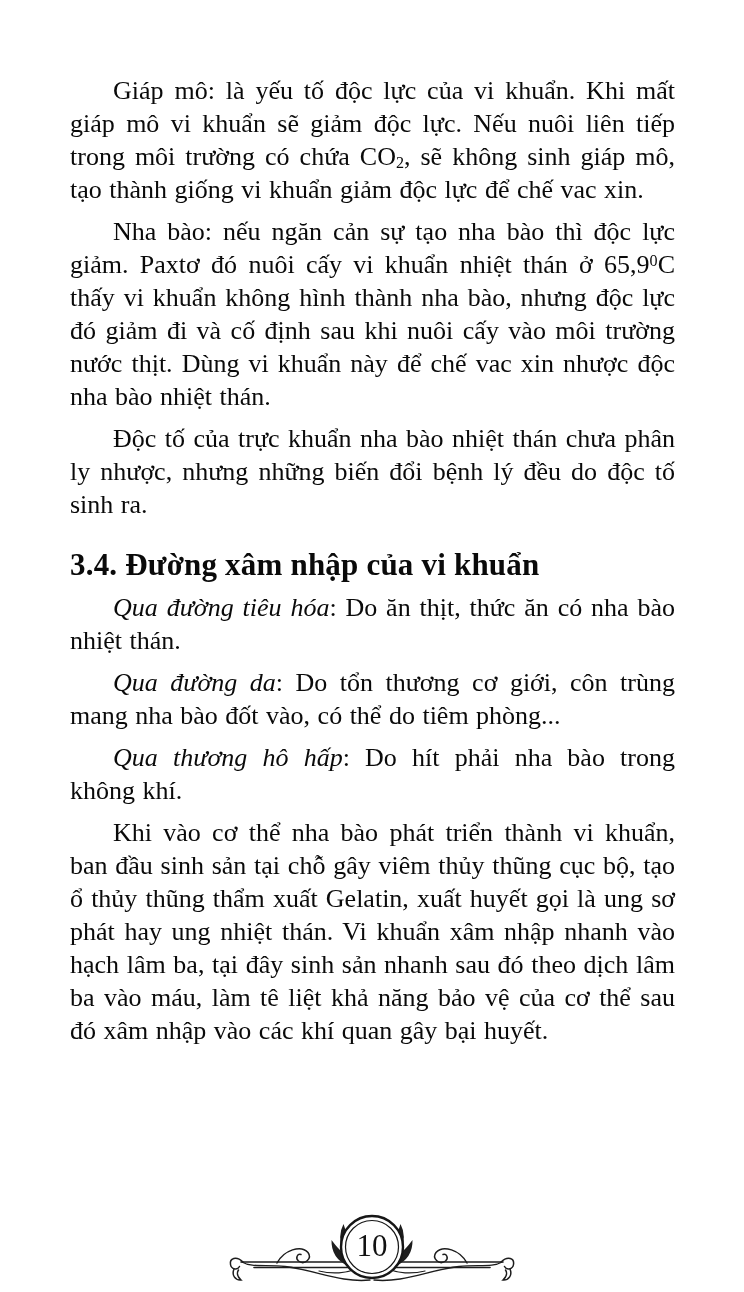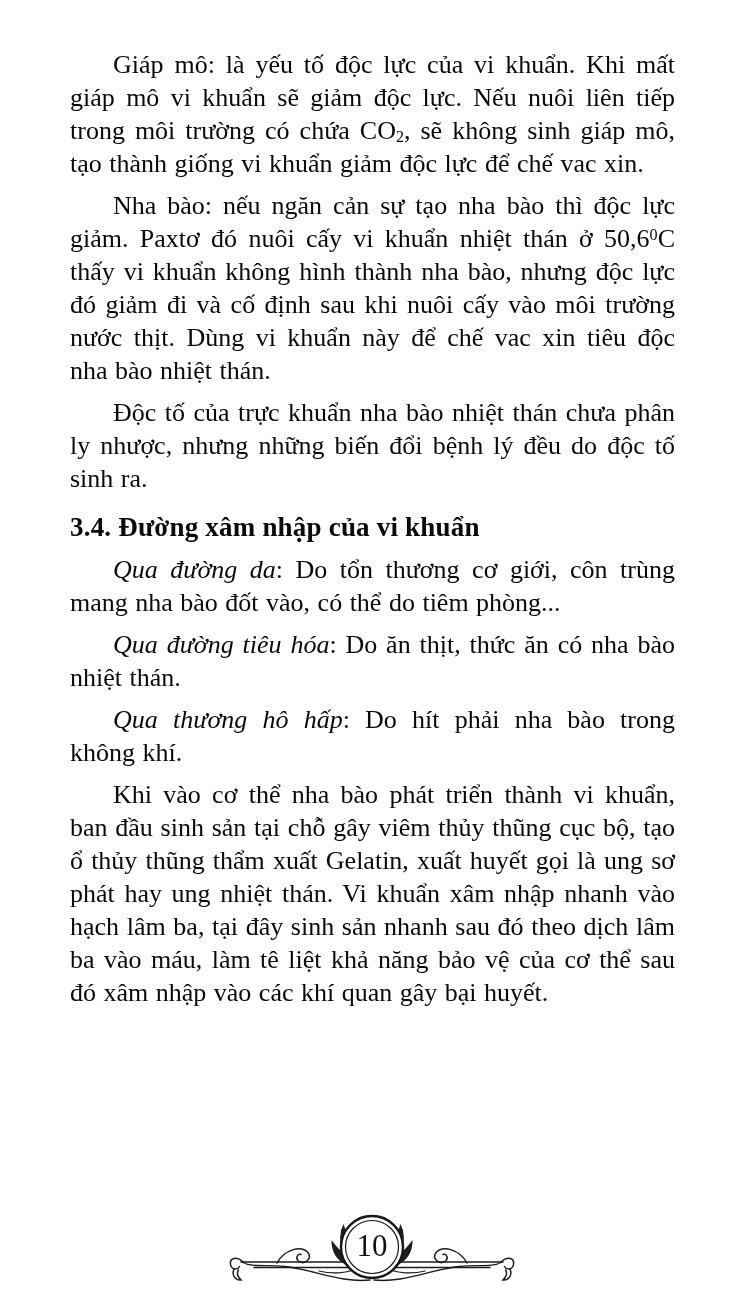--- a/index.html
+++ b/index.html
@@ -10,33 +10,33 @@
     color: #0a0a0a;
     position: relative;
     overflow: hidden;
   }
   .page {
     position: relative;
     width: 744px; height: 1292px;
     background: #ffffff;
   }
   .content {
-    padding: 48px 69px 0 70px;
+    padding: 74px 69px 0 70px;
   }
   .content p.paragraph {
     margin: 0 0 9px 0;
     font-size: 26px;
     line-height: 33px;
     text-align: justify;
     text-indent: 43px;
     word-spacing: 1px;
   }
   .content h2.heading {
-    margin: 15px 0 9px 0;
-    font-size: 27px;
+    margin: 27px 0 9px 0;
+    font-size: 31px;
     line-height: 34px;
     font-weight: bold;
     text-indent: 0;
     letter-spacing: 0.2px;
   }
   .content .italic { font-style: italic; }
   .content sub, .content sup {
     font-size: 0.62em;
     line-height: 0;
   }
@@ -64,25 +64,25 @@
     font-family: "Liberation Serif", "DejaVu Serif", serif;
   }
 </style>
 </head>
 <body>
 
 <div class="page">
 
   <div class="content">
       <p class="paragraph"><span>Giáp mô: là yếu tố độc lực của vi khuẩn. Khi mất giáp mô vi khuẩn sẽ giảm độc lực. Nếu nuôi liên tiếp trong môi trường có chứa CO</span><sub>2</sub><span>, sẽ không sinh giáp mô, tạo thành giống vi khuẩn giảm độc lực để chế vac xin.</span></p>
-      <p class="paragraph"><span>Nha bào: nếu ngăn cản sự tạo nha bào thì độc lực giảm. Paxtơ đó nuôi cấy vi khuẩn nhiệt thán ở 50,6</span><sup>0</sup><span>C thấy vi khuẩn không hình thành nha bào, nhưng độc lực đó giảm đi và cố định sau khi nuôi cấy vào môi trường nước thịt. Dùng vi khuẩn này để chế vac xin tiêu độc nha bào nhiệt thán.</span></p>
+      <p class="paragraph"><span>Nha bào: nếu ngăn cản sự tạo nha bào thì độc lực giảm. Paxtơ đó nuôi cấy vi khuẩn nhiệt thán ở 65,9</span><sup>0</sup><span>C thấy vi khuẩn không hình thành nha bào, nhưng độc lực đó giảm đi và cố định sau khi nuôi cấy vào môi trường nước thịt. Dùng vi khuẩn này để chế vac xin nhược độc nha bào nhiệt thán.</span></p>
       <p class="paragraph"><span>Độc tố của trực khuẩn nha bào nhiệt thán chưa phân ly nhược, nhưng những biến đổi bệnh lý đều do độc tố sinh ra.</span></p>
       <h2 class="heading"><span>3.4. Đường xâm nhập của vi khuẩn</span></h2>
+      <p class="paragraph"><span class="italic">Qua đường tiêu hóa</span><span>: Do ăn thịt, thức ăn có nha bào nhiệt thán.</span></p>
       <p class="paragraph"><span class="italic">Qua đường da</span><span>: Do tổn thương cơ giới, côn trùng mang nha bào đốt vào, có thể do tiêm phòng...</span></p>
-      <p class="paragraph"><span class="italic">Qua đường tiêu hóa</span><span>: Do ăn thịt, thức ăn có nha bào nhiệt thán.</span></p>
       <p class="paragraph"><span class="italic">Qua thương hô hấp</span><span>: Do hít phải nha bào trong không khí.</span></p>
       <p class="paragraph"><span>Khi vào cơ thể nha bào phát triển thành vi khuẩn, ban đầu sinh sản tại chỗ gây viêm thủy thũng cục bộ, tạo ổ thủy thũng thẩm xuất Gelatin, xuất huyết gọi là ung sơ phát hay ung nhiệt thán. Vi khuẩn xâm nhập nhanh vào hạch lâm ba, tại đây sinh sản nhanh sau đó theo dịch lâm ba vào máu, làm tê liệt khả năng bảo vệ của cơ thể sau đó xâm nhập vào các khí quan gây bại huyết.</span></p>
     </div>
 
   <div class="footer">
     <div class="ornament">
       <svg width="290" height="100" viewBox="0 0 290 100" fill="none" stroke="#1d1d1d" stroke-width="1.5" stroke-linecap="round">
         <defs>
           <g id="fl">
 

